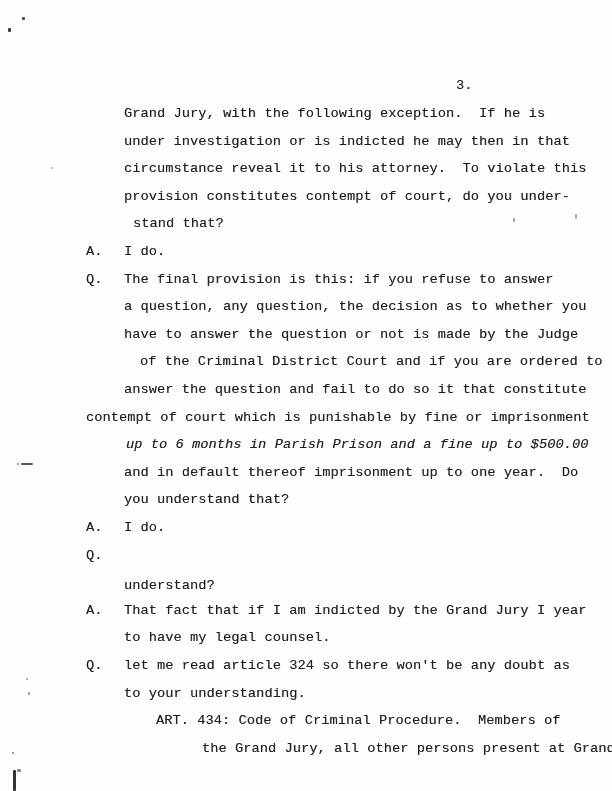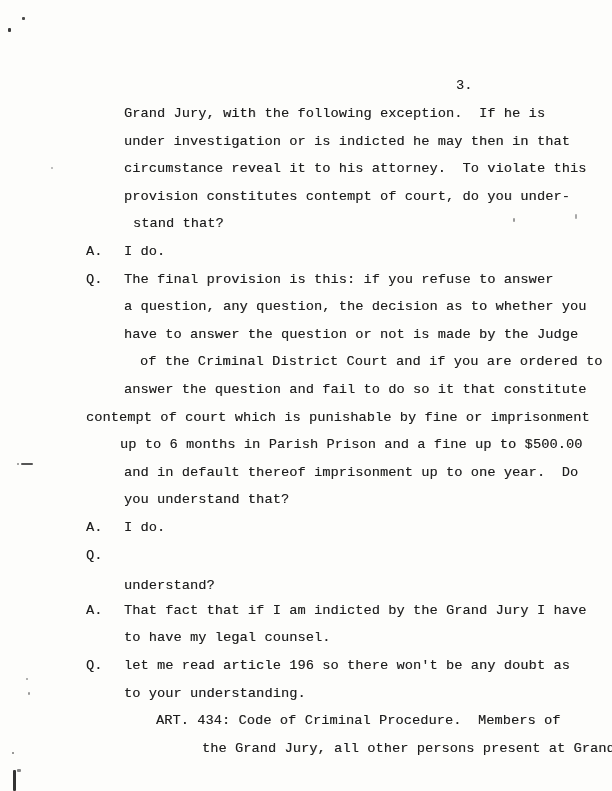--- a/index.html
+++ b/index.html
@@ -56,29 +56,29 @@
       <div class="tline" style="top: 161.2px;"><span class="txt" style="left: 124px;">circumstance reveal it to his attorney.  To violate this</span></div>
       <div class="tline" style="top: 188.8px;"><span class="txt" style="left: 124px;">provision constitutes contempt of court, do you under-</span></div>
       <div class="tline" style="top: 216.4px;"><span class="txt" style="left: 124px; margin-left: 9px;">stand that?</span></div>
       <div class="tline" style="top: 244px;"><span class="marker" style="left: 86px;">A.</span><span class="txt" style="left: 124px;">I do.</span></div>
       <div class="tline" style="top: 271.6px;"><span class="marker" style="left: 86px;">Q.</span><span class="txt" style="left: 124px;">The final provision is this: if you refuse to answer</span></div>
       <div class="tline" style="top: 299.2px; padding-left: 16px;"><span class="txt" style="left: 124px;">a question, any question, the decision as to whether you</span></div>
       <div class="tline" style="top: 326.8px;"><span class="txt" style="left: 124px;">have to answer the question or not is made by the Judge</span></div>
       <div class="tline" style="top: 354.4px;"><span class="txt" style="left: 140px; font-family: Liberation Mono, monospace;">of the Criminal District Court and if you are ordered to</span></div>
       <div class="tline" style="top: 382px;"><span class="txt" style="left: 124px;">answer the question and fail to do so it that constitute</span></div>
       <div class="tline" style="top: 409.6px;"><span class="txt" style="left: 86px;">contempt of court which is punishable by fine or imprisonment</span></div>
-      <div class="tline" style="top: 437.2px;"><span class="txt" style="left: 120px;">up to 6 months in Parish Prison and a fine up to $500.00</span></div>
+      <div class="tline" style="top: 437.2px;"><span class="txt" style="left: 126px; font-style: italic;">up to 6 months in Parish Prison and a fine up to $500.00</span></div>
       <div class="tline" style="top: 464.8px;"><span class="txt" style="left: 124px;">and in default thereof imprisonment up to one year.  Do</span></div>
       <div class="tline" style="top: 492.4px;"><span class="txt" style="left: 124px;">you understand that?</span></div>
       <div class="tline" style="top: 520px;"><span class="marker" style="left: 86px;">A.</span><span class="txt" style="left: 124px;">I do.</span></div>
       <div class="tline" style="top: 547.6px;"><span class="marker" style="left: 86px;">Q.</span></div>
       <div class="tline" style="top: 578px; padding-left: 18px;"><span class="txt" style="left: 124px;">understand?</span></div>
-      <div class="tline" style="top: 602.8px;"><span class="marker" style="left: 86px;">A.</span><span class="txt" style="left: 124px;">That fact that if I am indicted by the Grand Jury I have</span></div>
+      <div class="tline" style="top: 602.8px;"><span class="marker" style="left: 86px;">A.</span><span class="txt" style="left: 124px;">That fact that if I am indicted by the Grand Jury I year</span></div>
       <div class="tline" style="top: 630.4px;"><span class="txt" style="left: 124px;">to have my legal counsel.</span></div>
-      <div class="tline" style="top: 658px;"><span class="marker" style="left: 86px;">Q.</span><span class="txt" style="left: 124px;">let me read article 196 so there won't be any doubt as</span></div>
+      <div class="tline" style="top: 658px;"><span class="marker" style="left: 86px;">Q.</span><span class="txt" style="left: 124px;">let me read article 324 so there won't be any doubt as</span></div>
       <div class="tline" style="top: 685.6px;"><span class="txt" style="left: 124px;">to your understanding.</span></div>
       <div class="tline" style="top: 713.2px;"><span class="txt" style="left: 156px;">ART. 434: Code of Criminal Procedure.  Members of</span></div>
       <div class="tline" style="top: 740.8px;"><span class="txt" style="left: 161px; margin-left: 41px;">the Grand Jury, all other persons present at Grand</span></div>
     </div>
 
   <div class="speck" style="left:22px;top:17px;width:3px;height:3px;background:#4a4a4a;"></div>
   <div class="speck" style="left:8px;top:28px;width:3px;height:4px;background:#3c3c3c;"></div>
   <div class="speck" style="left:51px;top:167px;width:2px;height:2px;background:#aaaaaa;"></div>
   <div class="speck" style="left:513px;top:218px;width:2px;height:4px;background:#9a9a9a;"></div>
   <div class="speck" style="left:575px;top:214px;width:2px;height:5px;background:#a8a8a8;"></div>

